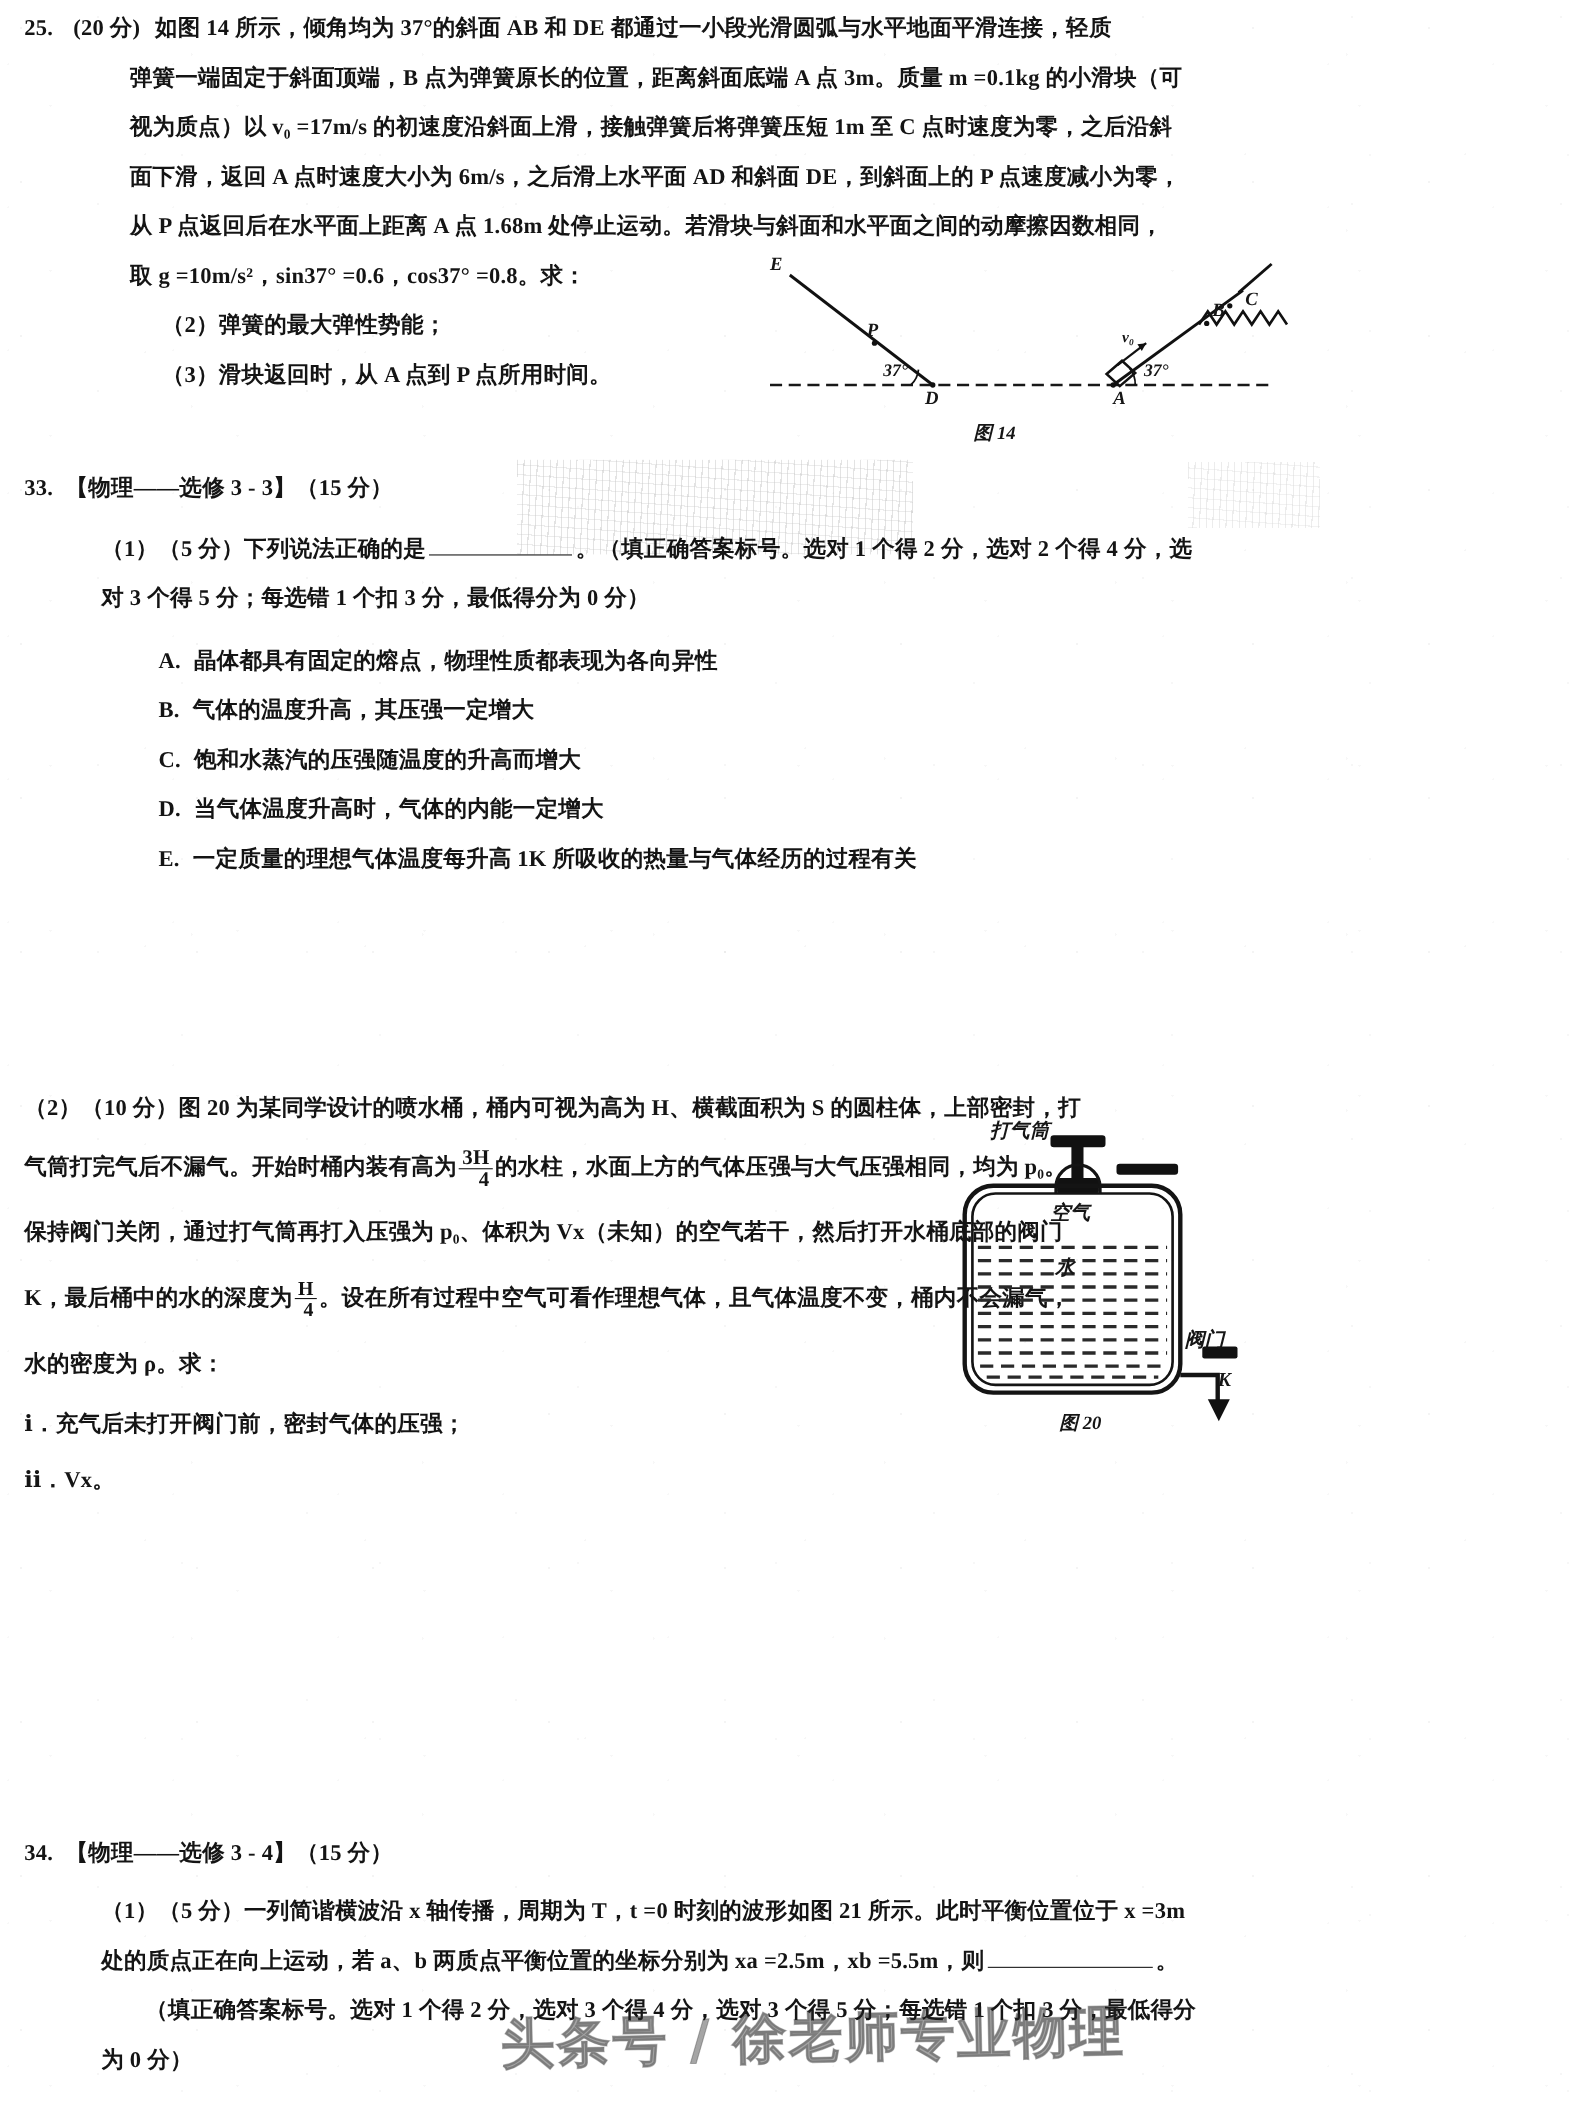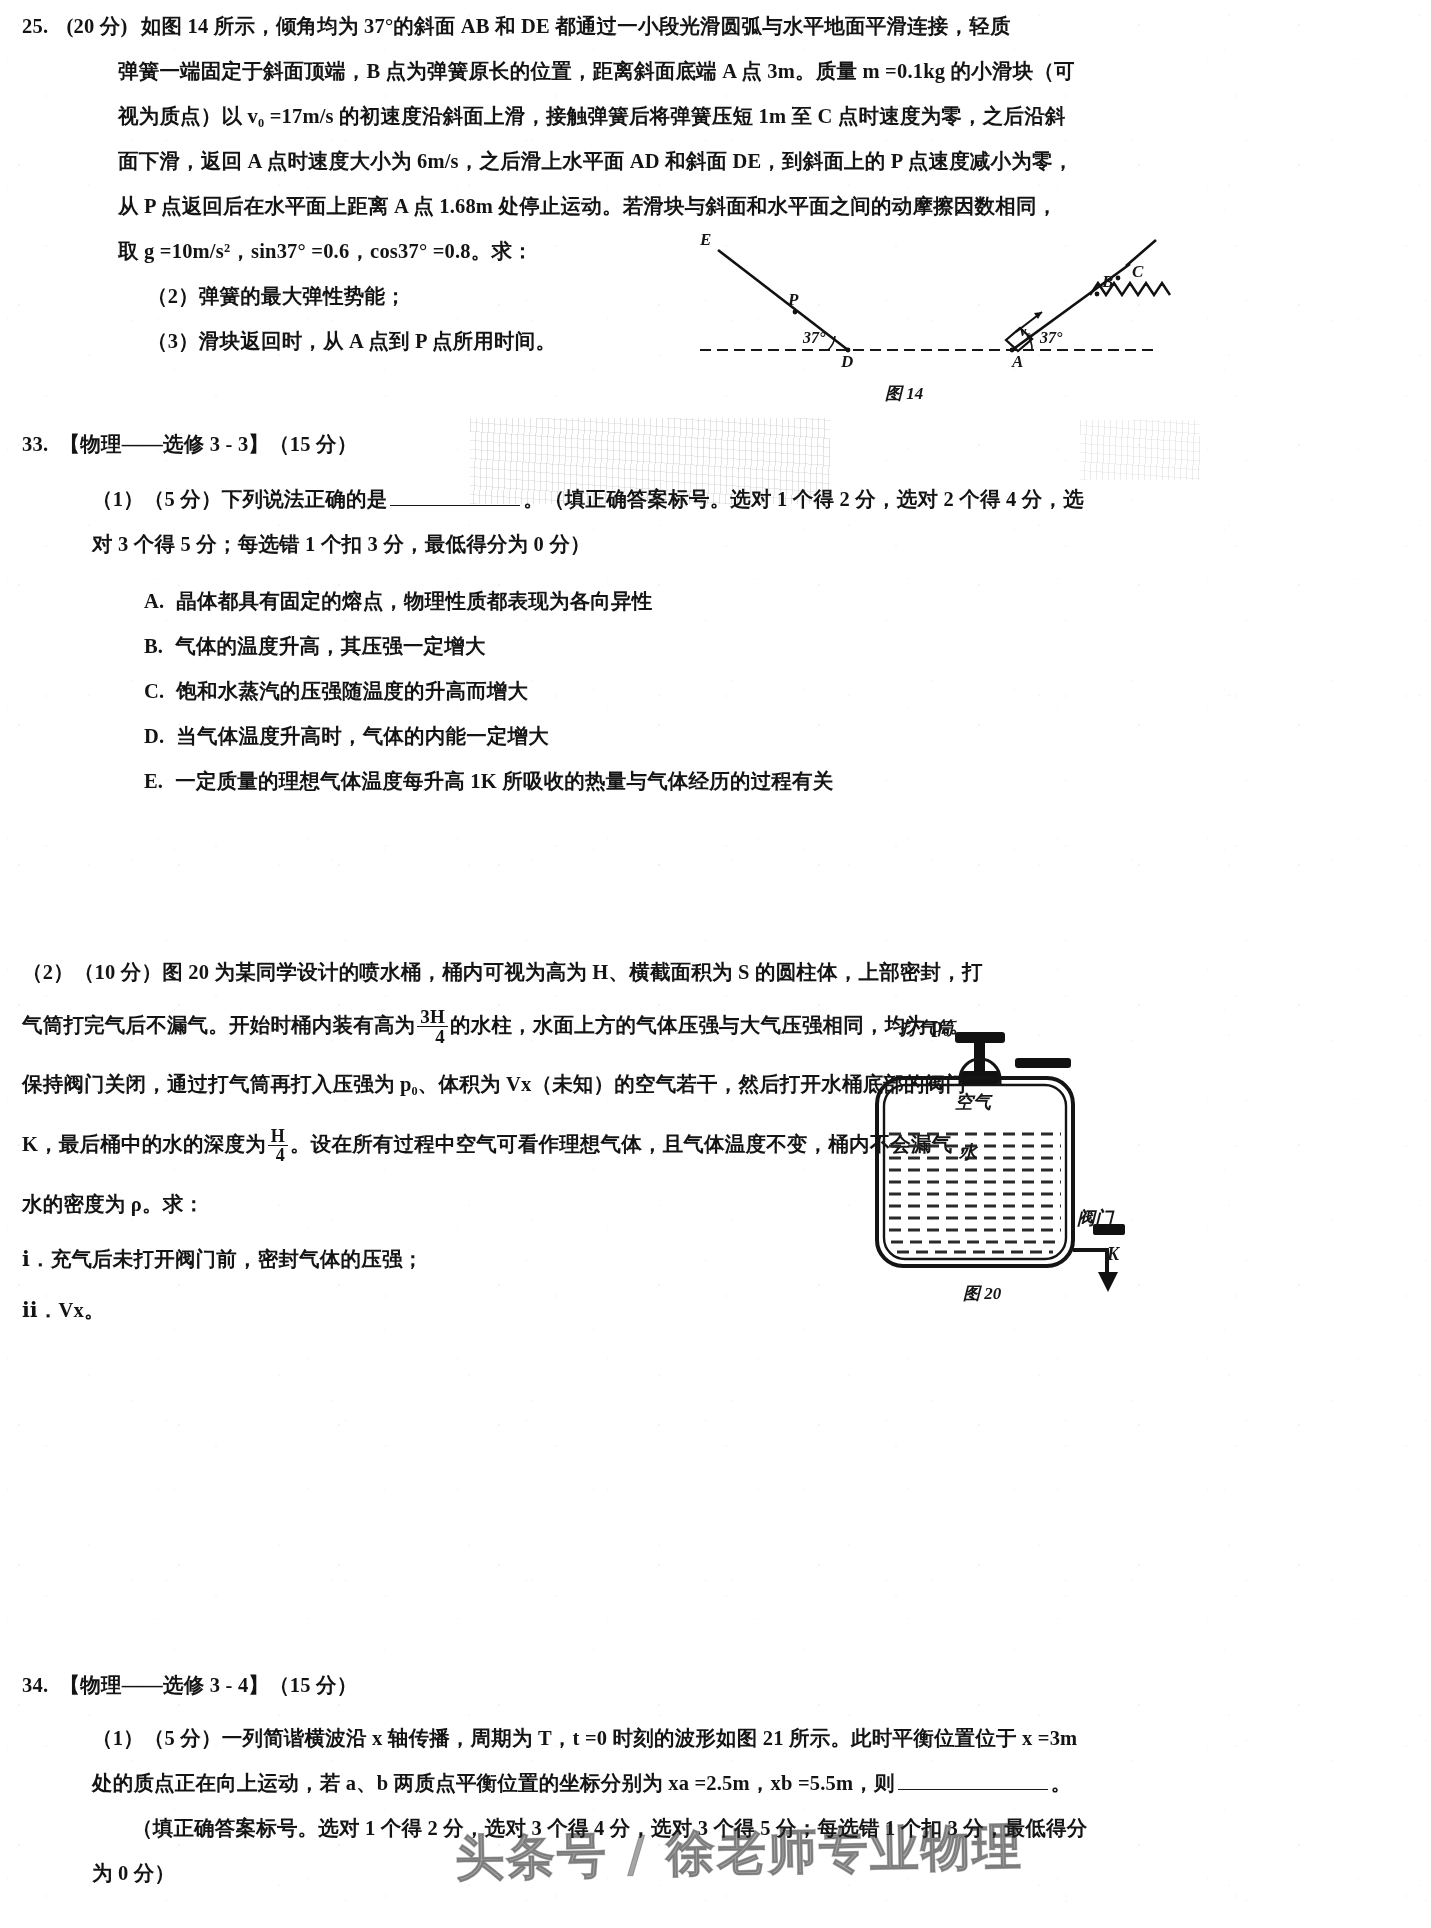--- a/index.html
+++ b/index.html
@@ -167,21 +167,21 @@
 
       <path d="M168 128 A22 22 0 0 0 175 114" fill="none" stroke="#111" stroke-width="1.6"></path>
       <path d="M372 128 A22 22 0 0 0 367 113" fill="none" stroke="#111" stroke-width="1.6"></path>
     </svg>
     <span class="figlabel" style="left:40px;top:8px;font-style:italic">E</span>
     <span class="figlabel" style="left:128px;top:68px;font-style:italic">P</span>
     <span class="figlabel" style="left:181px;top:130px;font-style:italic">D</span>
     <span class="figlabel" style="left:352px;top:130px;font-style:italic">A</span>
     <span class="figlabel" style="left:442px;top:50px;font-style:italic">B</span>
     <span class="figlabel" style="left:472px;top:40px;font-style:italic">C</span>
-    <span class="figlabel" style="left:360px;top:102px;font-size:14px;font-style:italic">v₀</span>
+    <span class="figlabel" style="left:360px;top:78px;font-size:14px;font-style:italic">v₀</span>
     <span class="figlabel" style="left:143px;top:107px;font-size:16px">37°</span>
     <span class="figlabel" style="left:380px;top:107px;font-size:16px">37°</span>
     <span class="figlabel" style="left:225px;top:160px;font-size:17px">图 14</span>
   </div>
 
   <div class="blk" style="left:22px;top:422px;">
     <div class="qline">
       <span>33.</span>
       <span style="margin-left:6px">【物理——选修 3 - 3】（15 分）</span>
     </div>
@@ -204,21 +204,21 @@
       <span style="margin-right:12px">C.</span><span>饱和水蒸汽的压强随温度的升高而增大</span>
     </div>
     <div class="qline" style="margin-left:122px">
       <span style="margin-right:12px">D.</span><span>当气体温度升高时，气体的内能一定增大</span>
     </div>
     <div class="qline" style="margin-left:122px">
       <span style="margin-right:12px">E.</span><span>一定质量的理想气体温度每升高 1K 所吸收的热量与气体经历的过程有关</span>
     </div>
   </div>
 
-  <div class="blk" style="left:22px;top:950px;">
+  <div class="blk" style="left:22px;top:986px;">
     <div class="qline">
       <span>（2）（10 分）</span><span>图 20 为某同学设计的喷水桶，桶内可视为高为 H、横截面积为 S 的圆柱体，上部密封，打</span>
     </div>
 
     <div class="qline" style="line-height:60px">
       <span>气筒打完气后不漏气。开始时桶内装有高为</span><span class="frac"><span class="num">3H</span><span class="den">4</span></span><span>的水柱，水面上方的气体压强与大气压强相同，均为 p₀。</span>
     </div>
 
     <div class="qline" style="line-height:58px">
       <span>保持阀门关闭，通过打气筒再打入压强为 p₀、体积为 Vx（未知）的空气若干，然后打开水桶底部的阀门</span>

